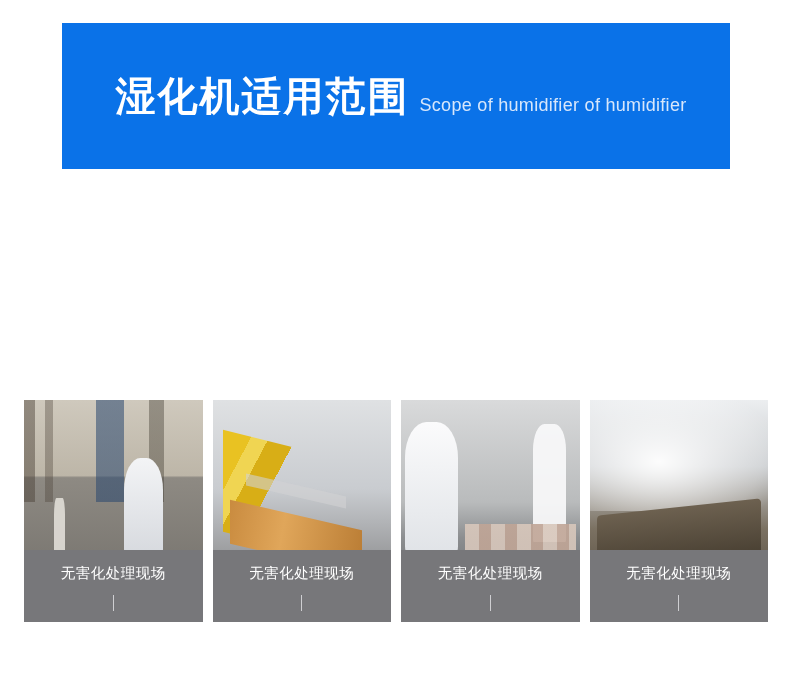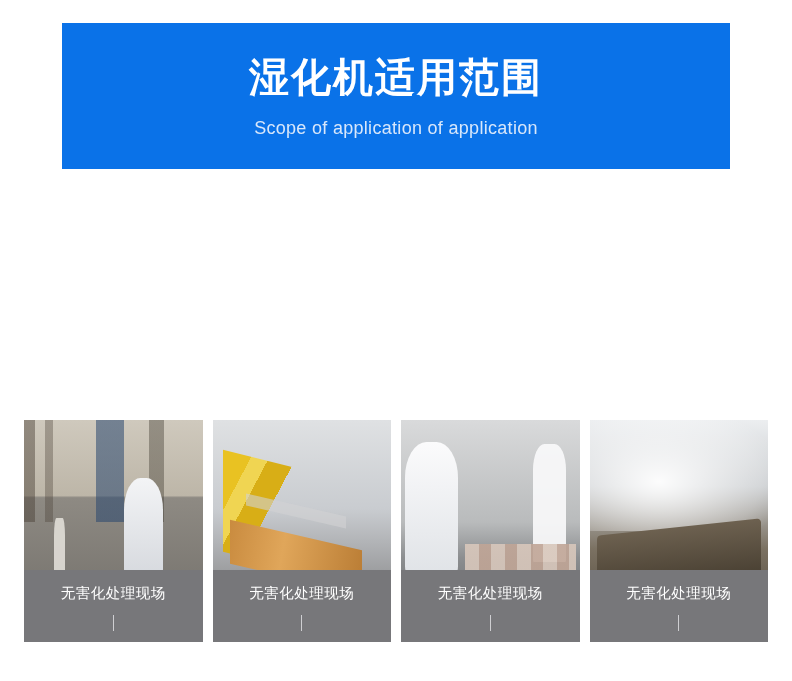--- a/index.html
+++ b/index.html
@@ -24,21 +24,21 @@
 
   
   .banner {
     position: absolute;
     left: 62px;
     top: 23px;
     width: 668px;
     height: 146px;
     background: #0a72e8;
     display: flex;
-    flex-direction: column;
+    flex-direction: row;
     align-items: center;
     justify-content: center;
   }
   .banner-title {
     color: #ffffff;
     font-size: 40px;
     font-weight: bold;
     letter-spacing: 2px;
     line-height: 1.15;
     margin: 0;
@@ -65,21 +65,21 @@
     line-height: 38px;
     letter-spacing: 0.4px;
     text-align: justify;
     text-justify: inter-character;
   }
 
   
   .gallery {
     position: absolute;
     left: 24px;
-    top: 420px;
+    top: 400px;
     width: 744px;
     height: 222px;
     display: flex;
     gap: 10px;
   }
   .photo {
     position: relative;
     width: 180px;
     height: 222px;
     overflow: hidden;
@@ -182,21 +182,21 @@
     transform: skewY(-6deg);
   }
 </style>
 </head>
 <body>
 
 <div class="page">
 
   <div class="banner">
     <div class="banner-title">湿化机适用范围</div>
-    <div class="banner-sub">Scope of application of application</div>
+    <div class="banner-sub">Scope of humidifier of humidifier</div>
   </div>
 
 
   <div class="gallery">
 
     <div class="photo">
       <div class="scene s1"></div>
       <div class="photo-caption">
         <span>无害化处理现场</span>
         <span class="tick"></span>

